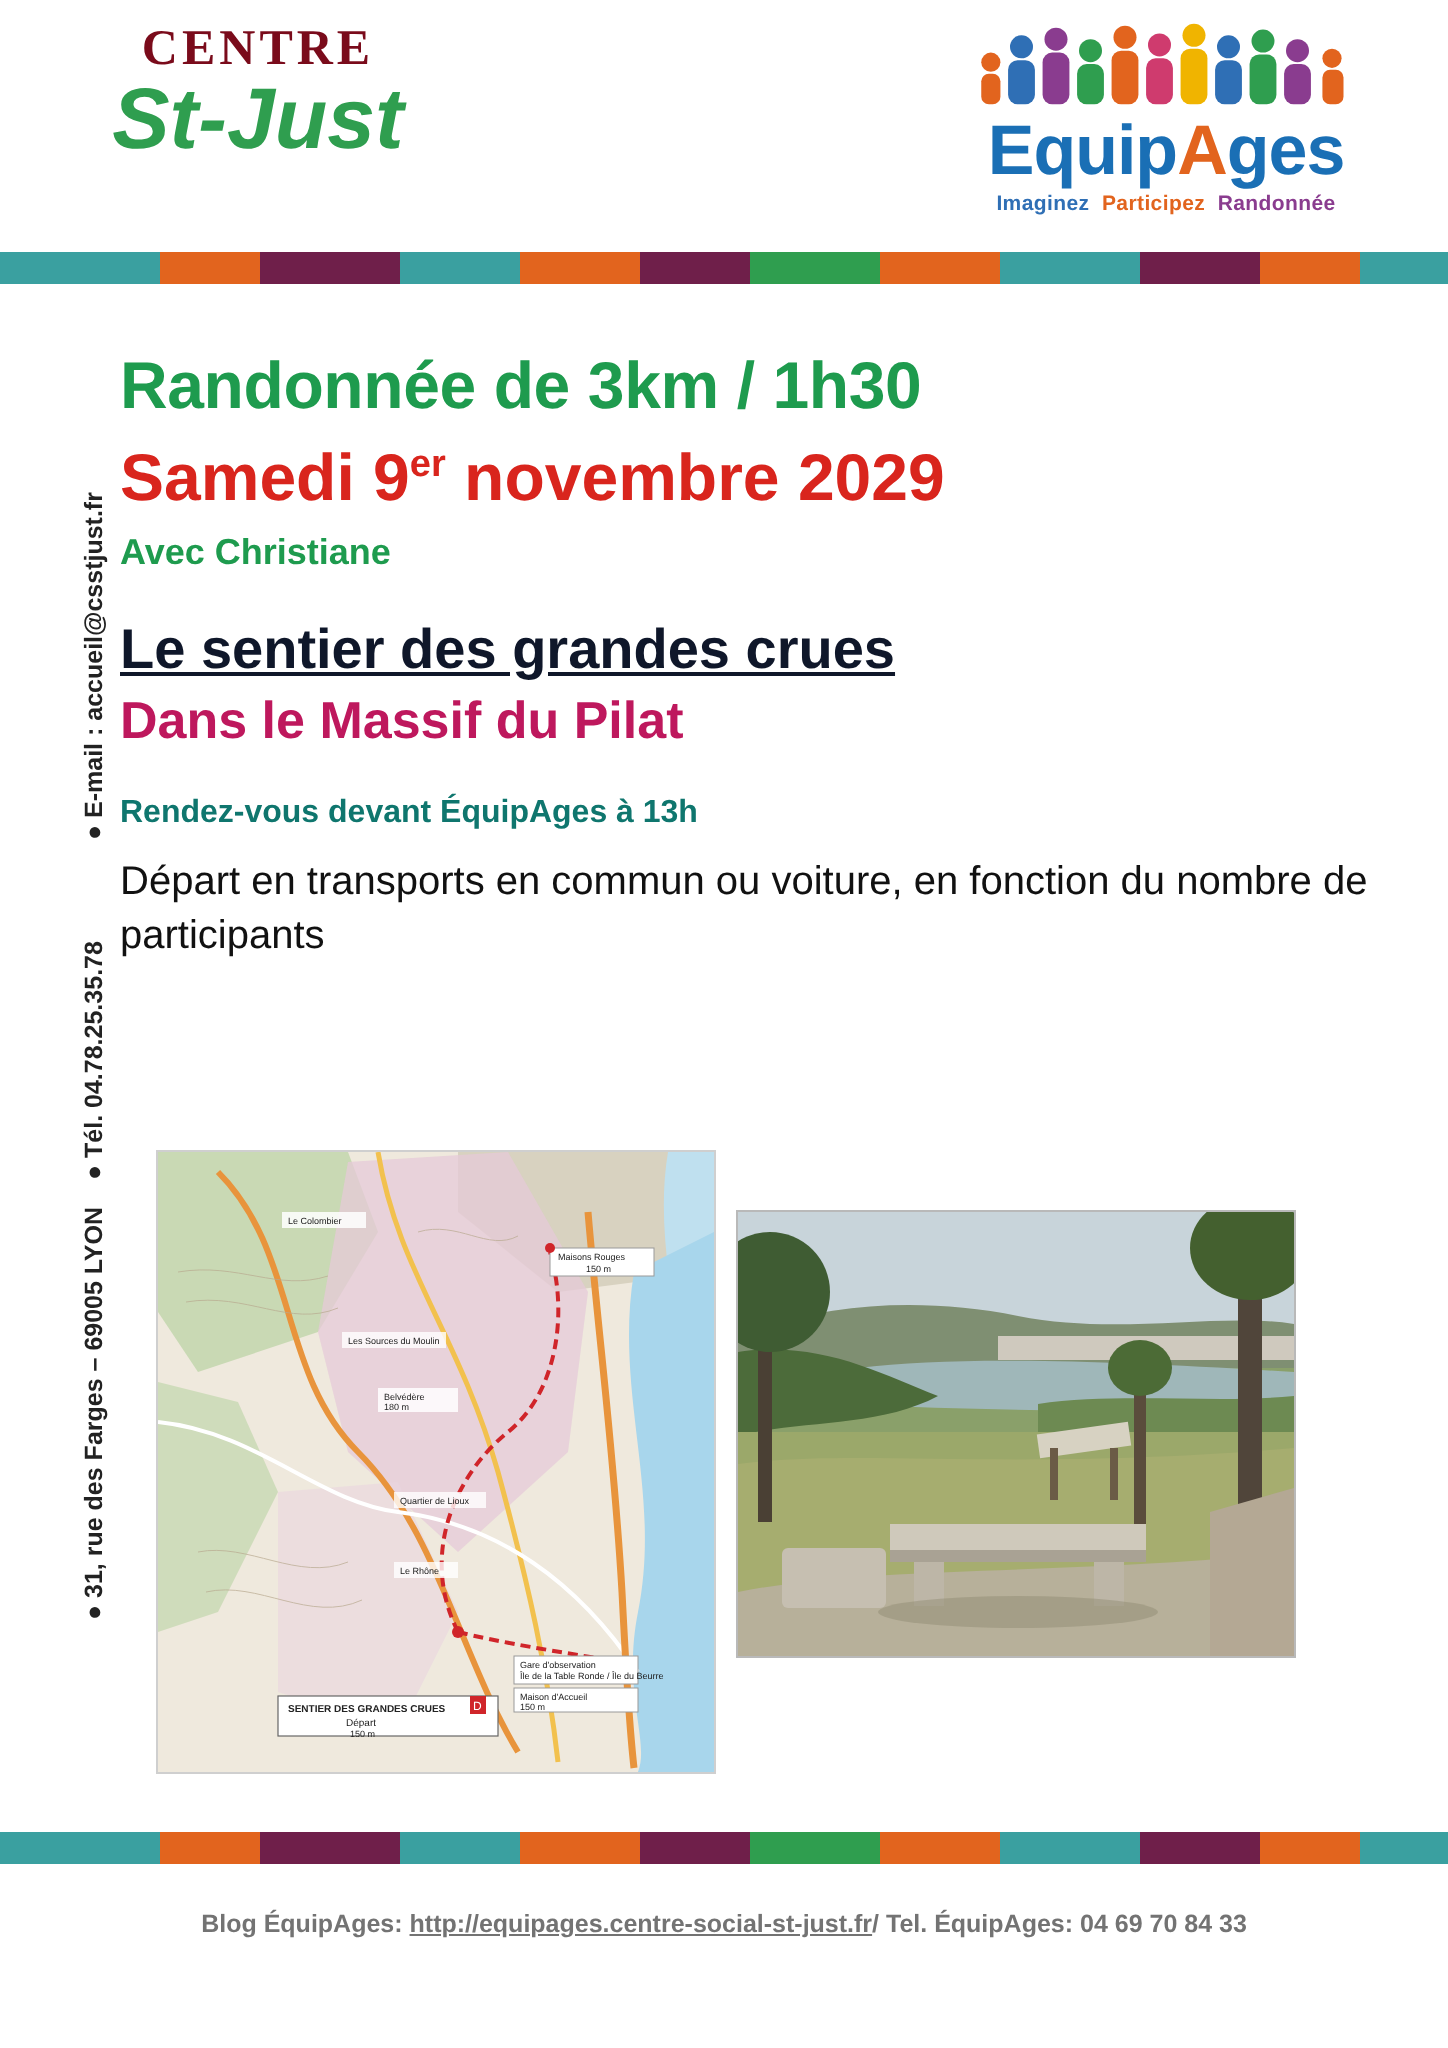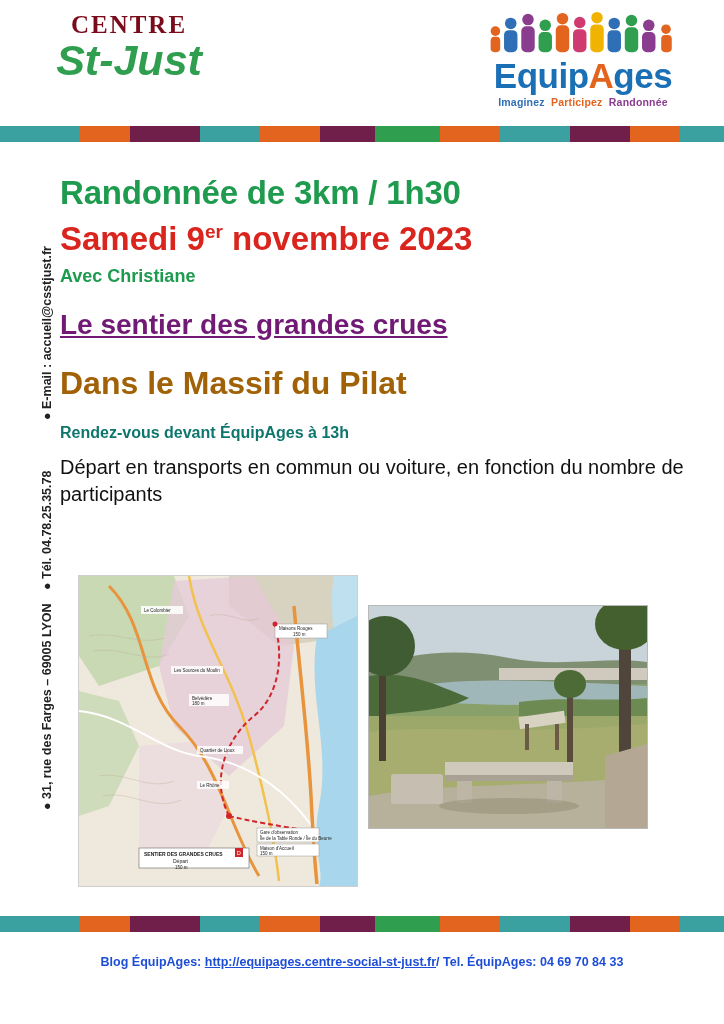--- a/index.html
+++ b/index.html
@@ -145,29 +145,29 @@
   }
   .line-with {
     font-size: 18px;
     font-weight: bold;
     color: #1e9b4e;
     margin-top: 8px;
   }
   .line-path {
     font-size: 28px;
     font-weight: bold;
-    color: #701a75;
+    color: #0f172a;
     text-decoration: underline;
     margin-top: 22px;
   }
   .line-massif {
-    font-size: 32px;
-    font-weight: bold;
-    color: #a16207;
-    margin-top: 24px;
+    font-size: 26px;
+    font-weight: bold;
+    color: #be185d;
+    margin-top: 4px;
   }
   .line-rdv {
     font-size: 16px;
     font-weight: bold;
     color: #0f766e;
     margin-top: 22px;
   }
   .line-depart {
     font-size: 20px;
     color: #111;
@@ -206,21 +206,21 @@
 
   
   .footer {
     position: absolute;
     left: 0;
     top: 955px;
     width: 724px;
     text-align: center;
     font-size: 12.5px;
     font-weight: bold;
-    color: #1d4ed8;
+    color: #737373;
   }
   .footer .url { text-decoration: underline; }
 </style>
 </head>
 <body>
 
 <div class="header">
 
   <div class="logo-left">
     <div class="ll-centre">CENTRE</div>
@@ -291,21 +291,21 @@
   </div>
 
 <div class="side-text">
   <div class="side-item" style="left:46px; top:420px;">● E-mail : accueil@csstjust.fr</div>
   <div class="side-item" style="left:46px; top:590px;">● Tél. 04.78.25.35.78</div>
   <div class="side-item" style="left:46px; top:810px;">● 31, rue des Farges – 69005 LYON</div>
 </div>
 
 <div class="content">
   <div class="line-title1">Randonnée de 3km / 1h30</div>
-  <div class="line-title2"><span>Samedi 9</span><sup>er</sup><span> novembre 2023</span></div>
+  <div class="line-title2"><span>Samedi 9</span><sup>er</sup><span> novembre 2029</span></div>
   <div class="line-with">Avec Christiane</div>
   <div class="line-path">Le sentier des grandes crues</div>
   <div class="line-massif">Dans le Massif du Pilat</div>
   <div class="line-rdv">Rendez-vous devant ÉquipAges à 13h</div>
   <div class="line-depart">Départ en transports en commun ou voiture, en fonction du nombre de participants</div>
 </div>
 
 <div class="images">
 
   <div class="map-photo">

